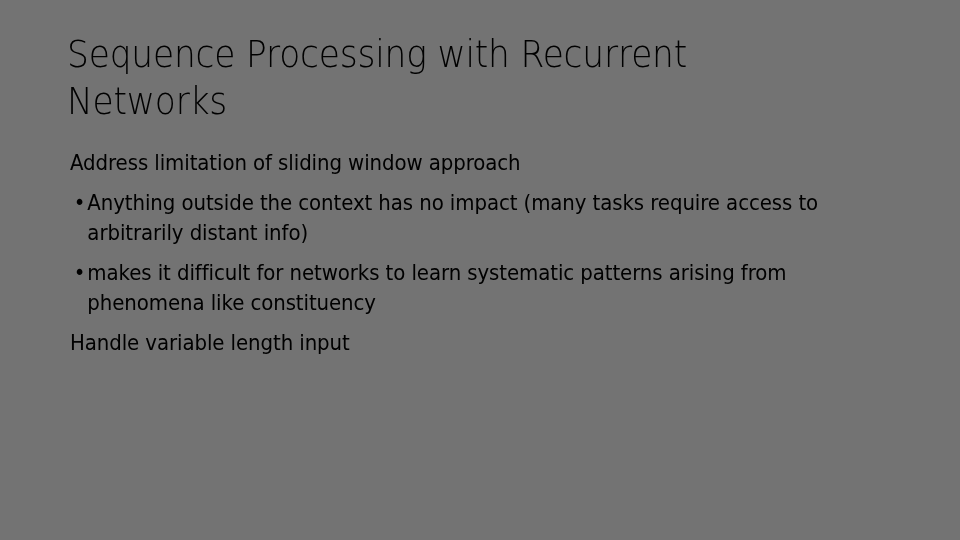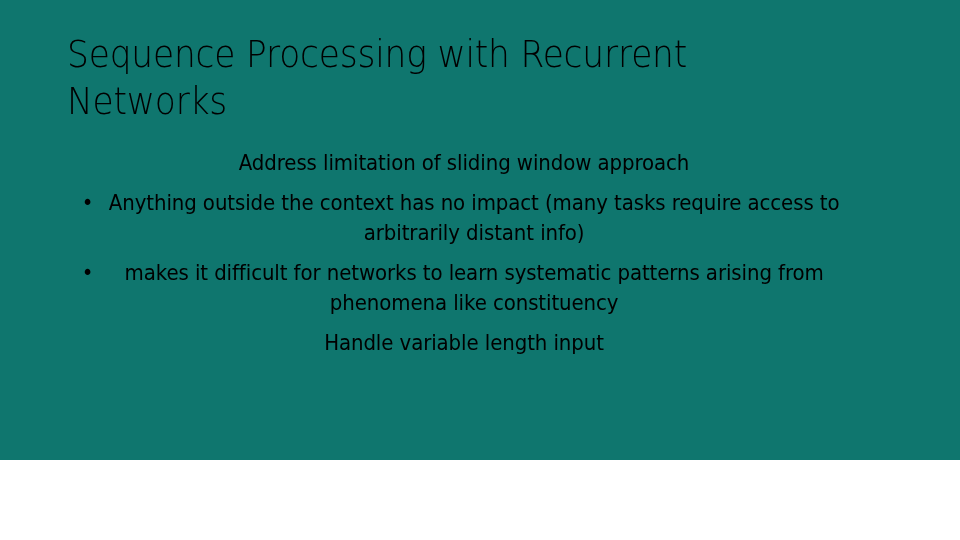--- a/index.html
+++ b/index.html
@@ -10,22 +10,22 @@
     width: 960px;
     height: 540px;
     background: #ffffff;
     font-family: "DejaVu Sans", sans-serif;
     overflow: hidden;
   }
 
   .slide {
     position: relative;
     width: 960px;
-    height: 460px;
-    background: #0f766e;
+    height: 540px;
+    background: #737373;
   }
 
   
   .slide-title {
     position: absolute;
     left: 67px;
     top: 31px;
     width: 700px;
     font-family: "DejaVu Sans", sans-serif;
     font-size: 37px;
@@ -34,24 +34,23 @@
     letter-spacing: -0.2px;
     color: #000000;
     transform: scaleX(0.93);
     transform-origin: left top;
     white-space: normal;
   }
 
   
   .slide-body {
     position: absolute;
-    left: 78px;
+    left: 70px;
     top: 148px;
     width: 800px;
-    text-align: center;
   }
 
   .body-block {
     color: #000000;
     font-family: "DejaVu Sans", sans-serif;
     font-size: 20.5px;
     line-height: 30px;
     letter-spacing: -0.1px;
     transform: scaleX(0.965);
     transform-origin: left top;

